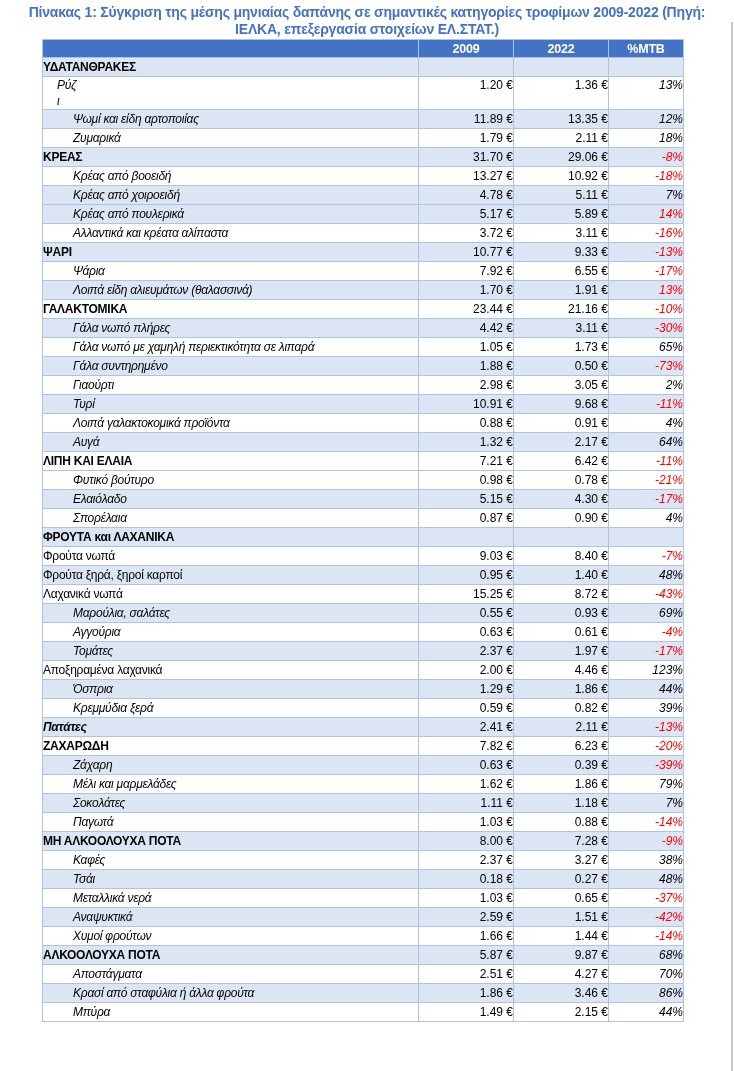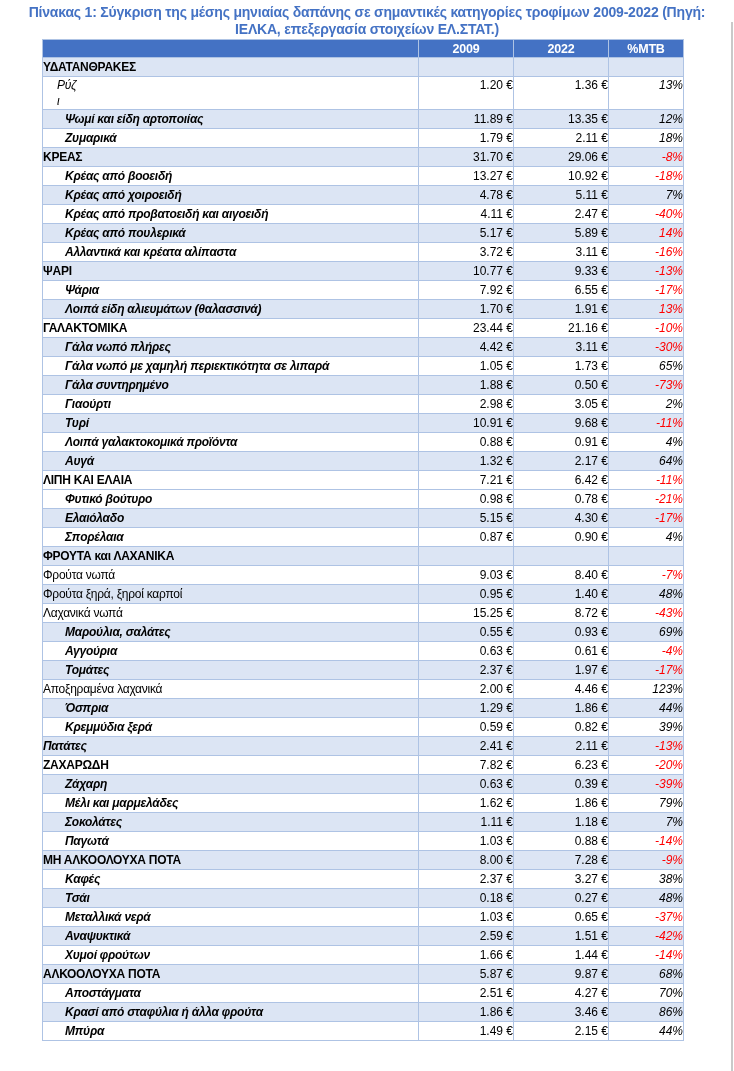--- a/index.html
+++ b/index.html
@@ -31,21 +31,21 @@
   }
   tbody tr{height:19px;}
   tbody tr.stripe{background:var(--stripe,#DCE5F4);}
   td.lbl{padding-left:4px;letter-spacing:-0.25px;}
   td.v{text-align:right;padding-right:28px;}
   td.p{text-align:right;padding-right:8px;font-style:italic;font-weight:normal;}
   td.p.neg{color:var(--negative,#FF0000);}
   tr.lv-section td.lbl{font-weight:bold;}
   tr.lv-mid td.lbl{font-weight:normal;}
   tr.lv-mid-italic td.lbl{font-weight:bold;font-style:italic;}
-  tr.lv-sub td.lbl{font-weight:bold;font-style:italic;padding-left:22px;}
+  tr.lv-sub td.lbl{font-weight:normal;font-style:italic;padding-left:30px;}
   tr.lv-rice{height:33px;}
   tr.lv-rice td{vertical-align:top;line-height:16px;margin-top:28px;}
   tr.lv-rice td.lbl{
     font-style:italic;font-weight:normal;padding-left:14px;
     white-space:pre-line;
   }
   .edge-line{
     position:absolute;left:731px;top:22px;width:2px;height:1049px;
     background:var(--scroll-line,#C9C9C9);
   }
@@ -110,26 +110,20 @@
     <td class="v">13.27 €</td>
     <td class="v">10.92 €</td>
     <td class="p neg">-18%</td>
   </tr>
       <tr class="lv-sub stripe">
     <td class="lbl">Κρέας από χοιροειδή</td>
     <td class="v">4.78 €</td>
     <td class="v">5.11 €</td>
     <td class="p">7%</td>
   </tr>
-      <tr class="lv-sub">
-    <td class="lbl">Κρέας από προβατοειδή και αιγοειδή</td>
-    <td class="v">4.11 €</td>
-    <td class="v">2.47 €</td>
-    <td class="p neg">-40%</td>
-  </tr>
       <tr class="lv-sub stripe">
     <td class="lbl">Κρέας από πουλερικά</td>
     <td class="v">5.17 €</td>
     <td class="v">5.89 €</td>
     <td class="p neg">14%</td>
   </tr>
       <tr class="lv-sub">
     <td class="lbl">Αλλαντικά και κρέατα αλίπαστα</td>
     <td class="v">3.72 €</td>
     <td class="v">3.11 €</td>

